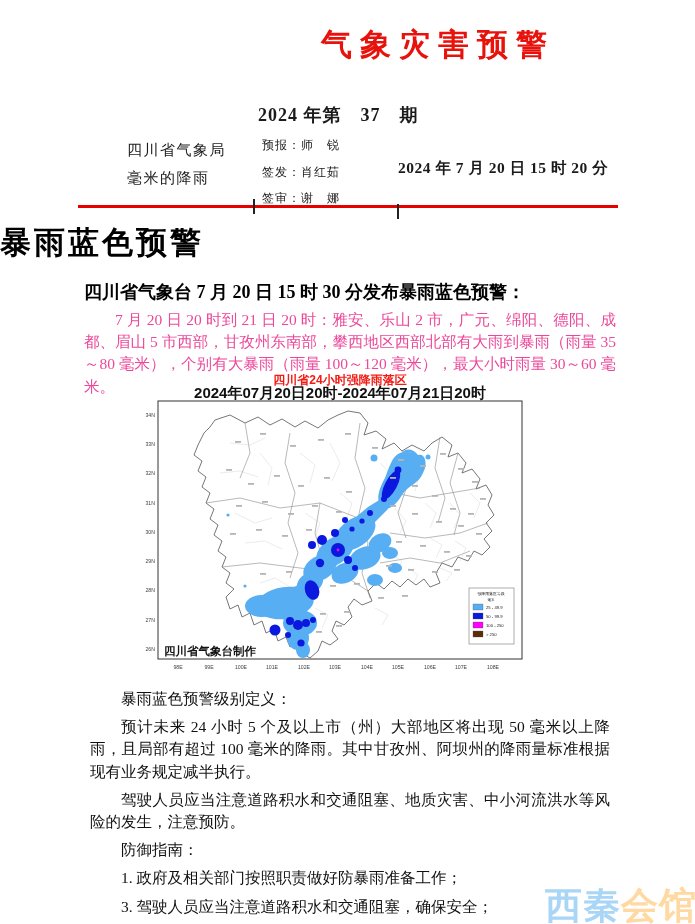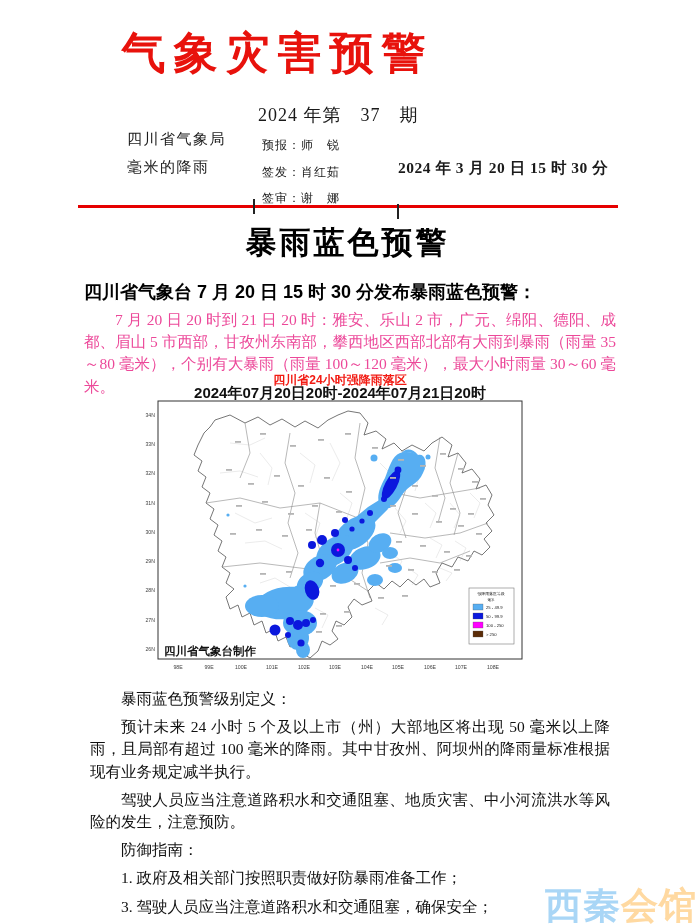--- a/index.html
+++ b/index.html
@@ -1,31 +1,31 @@
 <!DOCTYPE html>
 <html><head>
 <meta charset="utf-8">
 <style>
   html,body{margin:0;padding:0;background:#ffffff;}
   .page{position:relative;width:695px;height:924px;background:#fff;overflow:hidden;
         font-family:"Liberation Serif",serif;color:#1a1a1a;}
   .abs{position:absolute;}
-  .doc-title{left:0;top:24px;width:555px;text-align:center;
-     font-family:"DejaVu Serif",serif;font-weight:bold;font-size:44px;
+  .doc-title{left:0;top:24px;width:555px;text-align:right;
+     font-family:"DejaVu Serif",serif;font-weight:bold;font-size:31px;
      color:#e8120c;letter-spacing:8px;}
-  .issue-line{left:258px;top:103px;font-size:18px;font-weight:400;letter-spacing:1px;}
-  .org-left{left:127px;top:127px;font-size:15px;line-height:28px;letter-spacing:1.5px;font-family:Liberation Mono, monospace;}
+  .issue-line{left:258px;top:103px;font-size:18px;font-weight:700;letter-spacing:1px;}
+  .org-left{left:127px;top:136px;font-size:15px;line-height:28px;letter-spacing:1.5px;}
   .sign-block{left:262px;top:132px;font-size:12px;line-height:26.5px;letter-spacing:1px;}
   .date-line{left:398px;top:158px;font-size:15.5px;font-weight:bold;letter-spacing:.5px;}
   .red-rule{left:78px;top:205px;width:540px;height:3px;background:#e60000;}
   .vtick{width:1.5px;height:15px;background:#222;}
-  .alert-title{left:0;top:222px;width:695px;text-align:center;
+  .alert-title{left:0;top:222px;width:695px;
      font-family:"Liberation Sans",sans-serif;font-weight:bold;font-size:31px;
      letter-spacing:3px;color:#000;}
-  .lead{left:84px;top:280px;width:540px;font-family:Liberation Sans, sans-serif;
+  .lead{left:84px;top:280px;width:540px;font-family:Liberation Serif, serif;
      font-weight:bold;font-size:18px;color:#000;}
   .body-par{left:84px;width:532px;font-size:15.5px;line-height:22.2px;
      text-align:justify;text-indent:2em;color:#ec4899;}
   .par1{top:309px;}
   .sections{left:84px;top:682px;width:532px;font-size:15.5px;line-height:22.2px;color:#111;}
   .sections p{margin:6px;text-align:justify;text-indent:2em;}
   .map-wrap{left:140px;top:373px;width:392px;height:305px;}
   .watermark{left:545px;top:881px;font-family:"Liberation Sans",sans-serif;
      font-weight:bold;font-size:37px;letter-spacing:1px;white-space:nowrap;}
   .wm-a{color:#a9d6f6;} .wm-b{color:#ffd9a1;}
@@ -44,21 +44,21 @@
     <div>四川省气象局</div>
     <div>毫米的降雨</div>
   </div>
 
   <div class="abs sign-block">
     <div><span>预报：</span><span>师　锐</span></div>
     <div><span>签发：</span><span>肖红茹</span></div>
     <div><span>签审：</span><span>谢　娜</span></div>
   </div>
 
-  <div class="abs date-line">2024 年 3 月 20 日 15 时 30 分</div>
+  <div class="abs date-line">2024 年 7 月 20 日 15 时 20 分</div>
 
   <div class="abs red-rule"></div>
   <div class="abs vtick" style="left:253px;top:199px;"></div>
   <div class="abs vtick" style="left:397px;top:204px;"></div>
 
   <div class="abs alert-title">暴雨蓝色预警</div>
 
   <div class="abs lead">四川省气象台 7 月 20 日 15 时 30 分发布暴雨蓝色预警：</div>
 
   <div class="abs body-par par1">7 月 20 日 20 时到 21 日 20 时：雅安、乐山 2 市，广元、绵阳、德阳、成都、眉山 5 市西部，甘孜州东南部，攀西地区西部北部有大雨到暴雨（雨量 35～80 毫米），个别有大暴雨（雨量 100～120 毫米），最大小时雨量 30～60 毫米。</div>

